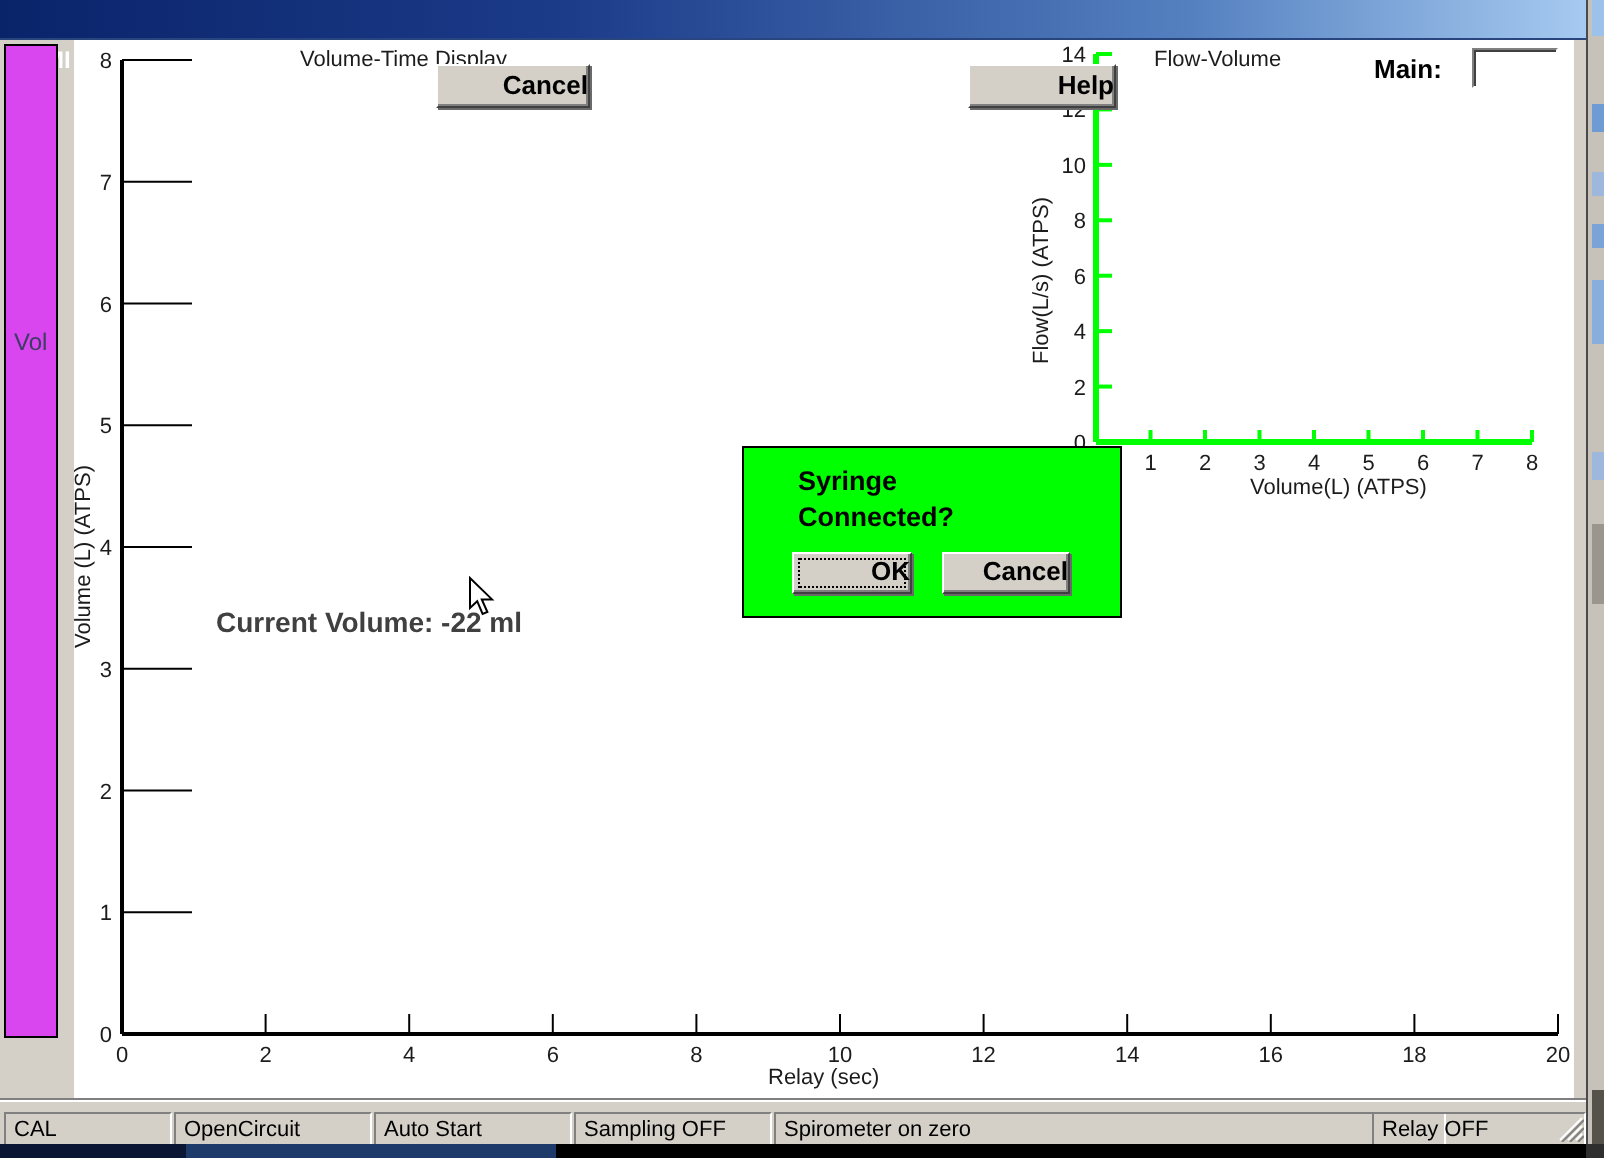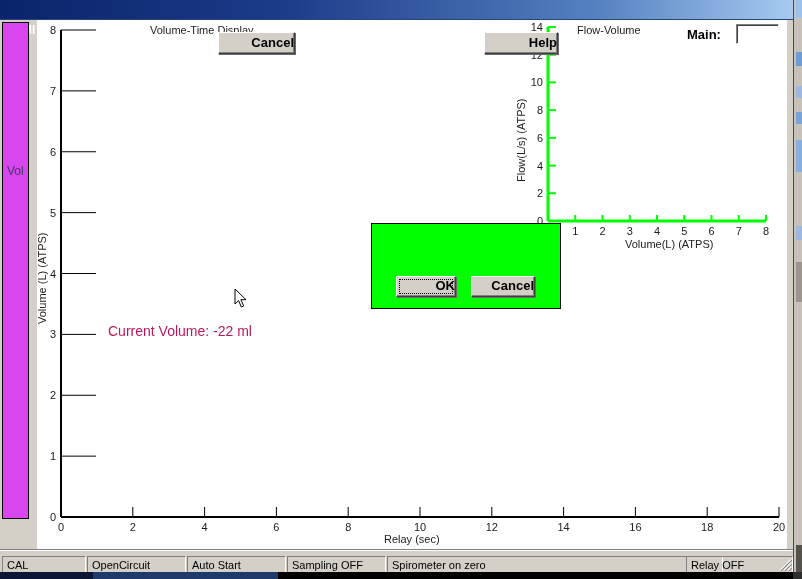--- a/index.html
+++ b/index.html
@@ -52,21 +52,21 @@
   .help-btn   { left:484px; top:32px; width:74px; height:22px; line-height:20px; }
   .time-label { position:absolute; left:687px; top:27px; font-size:13px; font-weight:bold; color:#000; }
   .time-input {
     position:absolute; left:736px; top:24px; width:43px; height:20px;
     background:#fff; border:1px solid; border-color:#808080 #fff #fff #808080;
     box-shadow:inset 1px 1px 0 #404040;
     font-size:12px; padding:1px 3px;
   }
   .readout {
     position:absolute; left:108px; top:303px;
-    font-size:14px; font-weight:normal; color:#be185d;margin-top:20px;
+    font-size:14px; font-weight:bold; color:#404040;
   }
   
   .dialog {
     position:absolute; left:371px; top:223px; width:190px; height:86px;
     background:#00ff00; border:1px solid #000; z-index:5;
   }
   .dialog-msg { position:absolute; left:27px; top:8px; font-size:13.5px; font-weight:bold; color:#000; line-height:18px; }
   .dlg-ok     { left:24px; top:52px; width:60px; height:21px; line-height:18px; }
   .dlg-ok::after {
     content:""; position:absolute; left:2px; top:2px; right:2px; bottom:2px;
@@ -202,20 +202,24 @@
 <div class="y-label fv-ylabel">Flow(L/s) (ATPS)</div>
 
 <div class="btn top-cancel">Cancel</div>
 <div class="btn help-btn">Help</div>
 <div class="time-label">Main:</div>
 <input class="time-input" value="" style="">
 
 <div class="readout">Current Volume: -22 ml</div>
 
 <div class="dialog">
+  <div class="dialog-msg">
+    <div>Syringe</div>
+    <div>Connected?</div>
+  </div>
   <div class="btn dlg-ok">OK</div>
   <div class="btn dlg-cancel">Cancel</div>
 </div>
 
 <div class="statusbar">
   <div class="spanel" style="left:2px;width:84px">CAL</div>
   <div class="spanel" style="left:87px;width:99px">OpenCircuit</div>
   <div class="spanel" style="left:187px;width:99px">Auto Start</div>
   <div class="spanel" style="left:287px;width:99px">Sampling OFF</div>
   <div class="spanel" style="left:387px;width:336px">Spirometer on zero</div>

